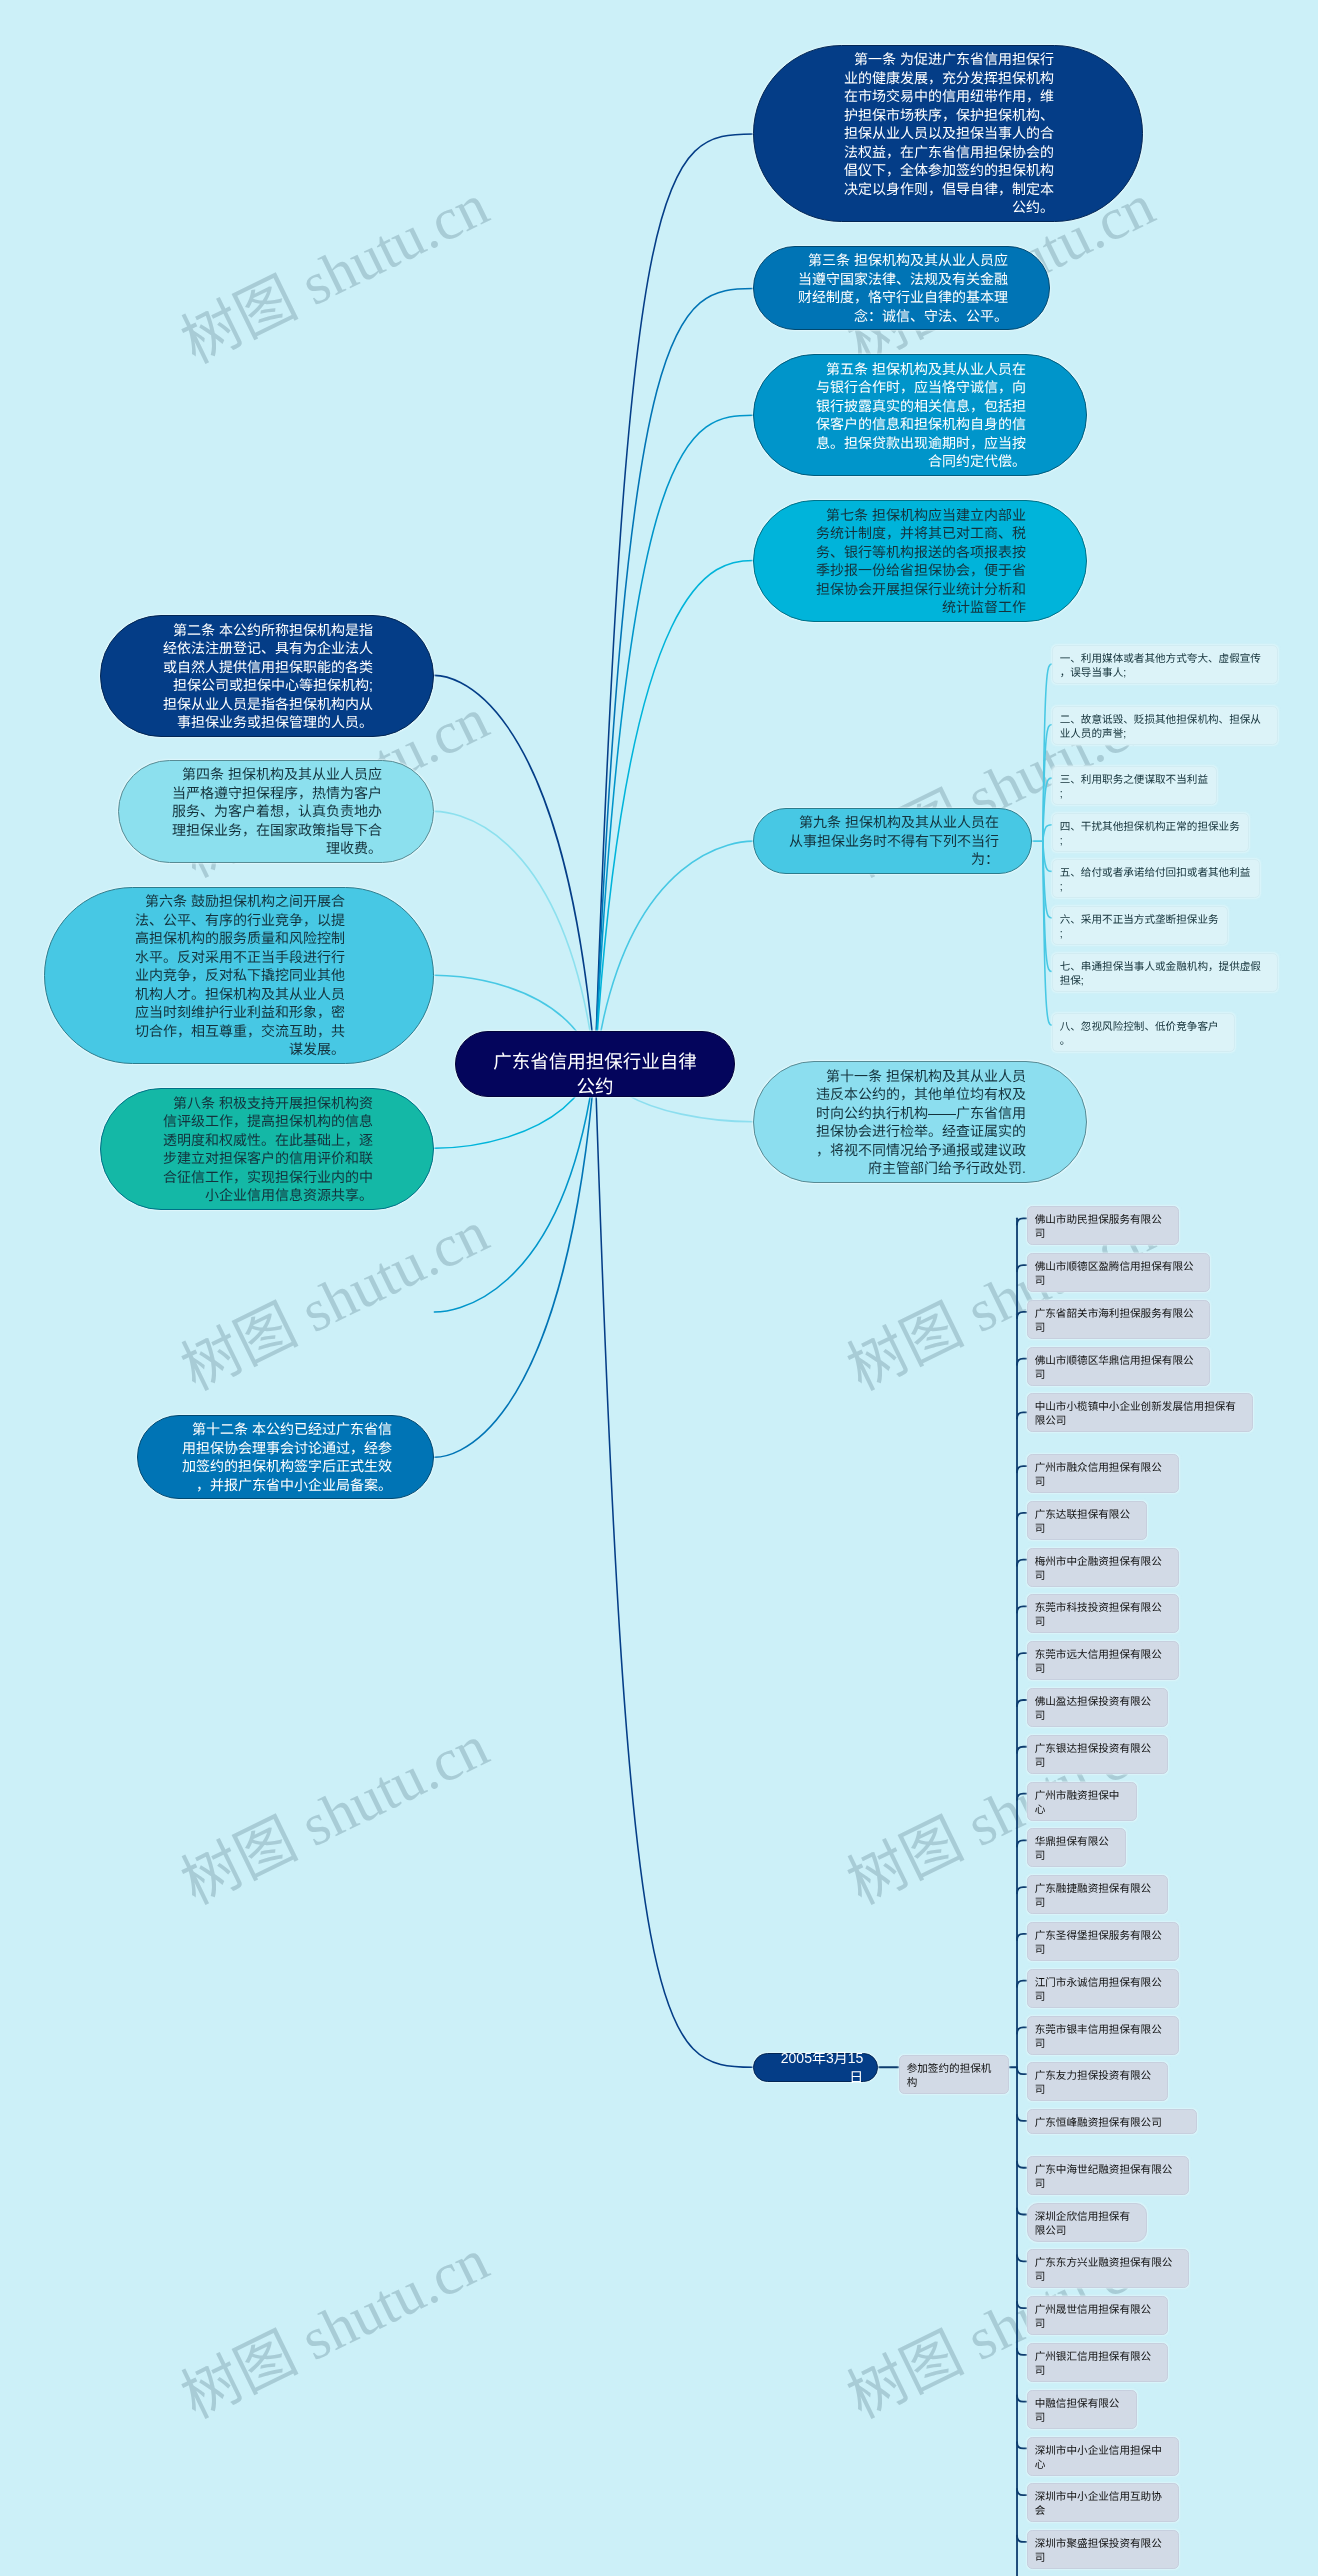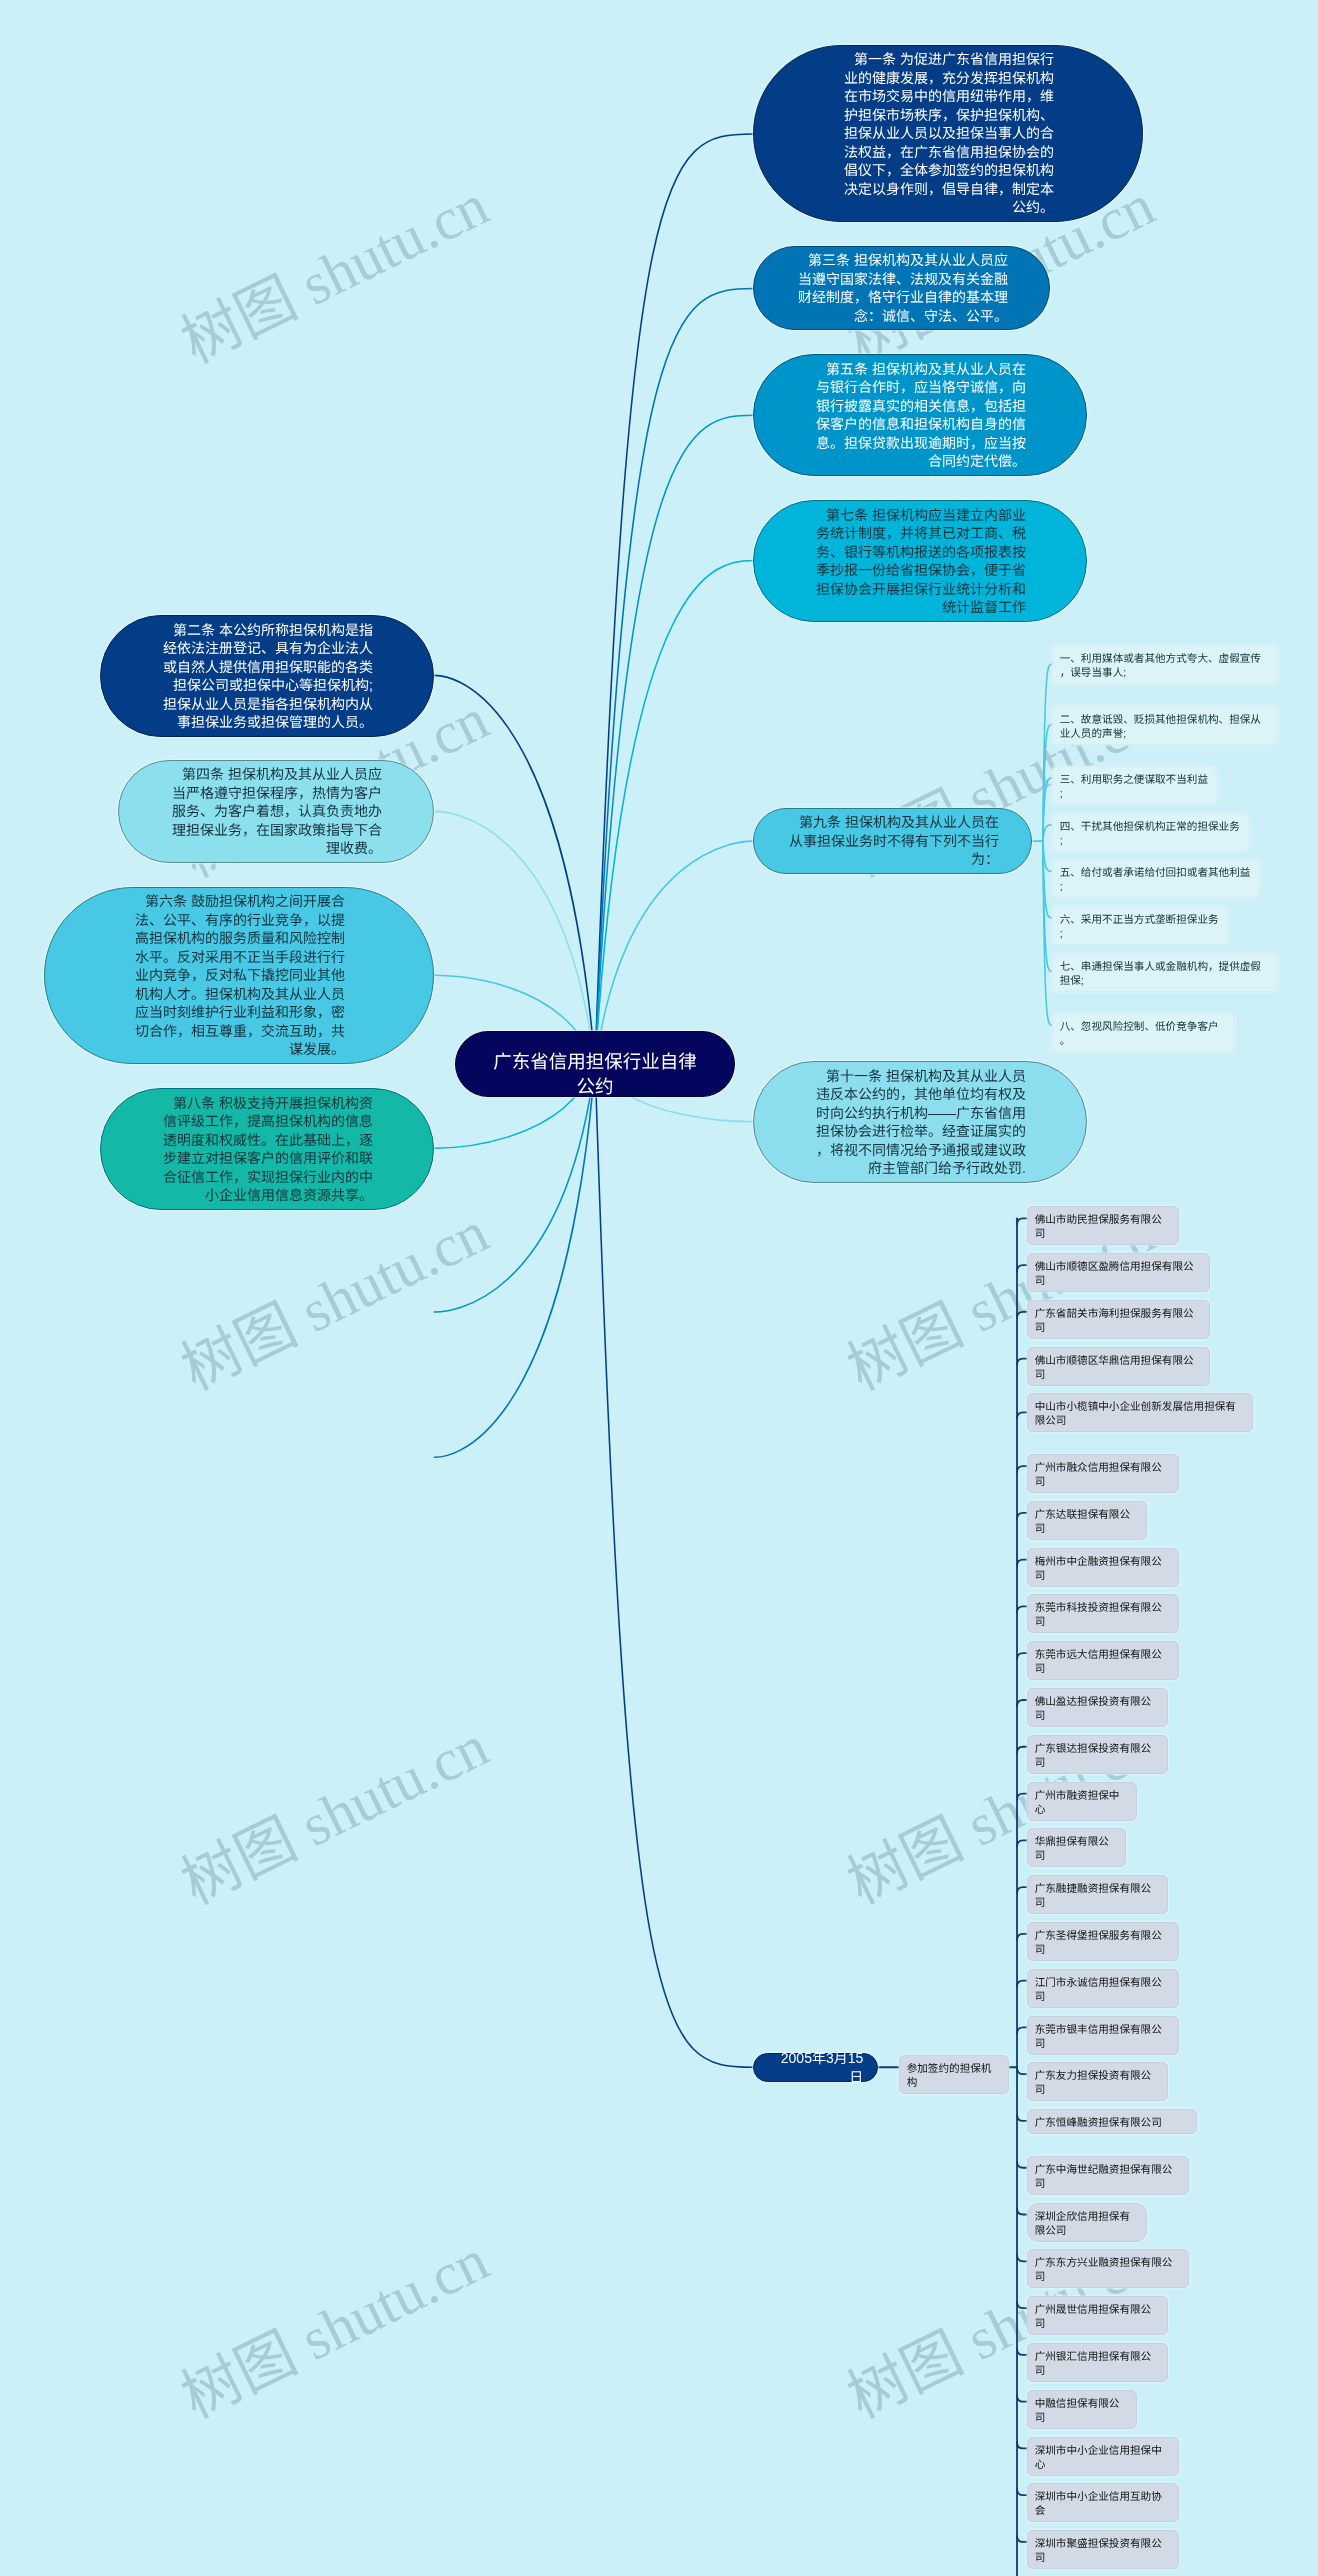--- a/index.html
+++ b/index.html
@@ -144,20 +144,23 @@
     </div>
     <div class="node pill lvl1" style="width: 334px; height: 122px; left: 100px; top: 1088px; background: #14b8a6; color: rgb(20, 50, 60); border: 0.8px solid rgb(0, 112, 135); padding-left: 60px; padding-right: 60px;">
       <span>第八条 积极支持开展担保机构资信评级工作，提高担保机构的信息透明度和权威性。在此基础上，逐步建立对担保客户的信用评价和联合征信工作，实现担保行业内的中小企业信用信息资源共享。</span>
     </div>
     <div class="node pill lvl1" style="width: 279px; height: 66px; left: 753px; top: 808px; background: rgb(71, 200, 228); color: rgb(20, 50, 60); border: 0.8px solid rgb(44, 124, 141); padding-left: 32px; padding-right: 32px;">
       <span>第九条 担保机构及其从业人员在从事担保业务时不得有下列不当行为：</span>
     </div>
     <div class="node pill lvl1" style="width: 334px; height: 122px; left: 753px; top: 1061px; background: rgb(140, 222, 239); color: rgb(20, 50, 60); border: 0.8px solid rgb(87, 138, 148); padding-left: 60px; padding-right: 60px;">
       <span>第十一条 担保机构及其从业人员违反本公约的，其他单位均有权及时向公约执行机构——广东省信用担保协会进行检举。经查证属实的，将视不同情况给予通报或建议政府主管部门给予行政处罚.</span>
     </div>
+    <div class="node pill lvl1" style="width: 297px; height: 84px; left: 137px; top: 1415px; background: rgb(0, 116, 181); color: rgb(255, 255, 255); border: 0.8px solid rgb(0, 72, 112); padding-left: 41px; padding-right: 41px;">
+      <span>第十二条 本公约已经过广东省信用担保协会理事会讨论通过，经参加签约的担保机构签字后正式生效，并报广东省中小企业局备案。</span>
+    </div>
     <div class="node pill lvl1" style="width: 125px; height: 29px; left: 753px; top: 2053px; background: rgb(4, 61, 135); color: rgb(255, 255, 255); border: 0.8px solid rgb(2, 38, 84); padding-left: 13.7px; padding-right: 13.7px;">
       <span>2005年3月15日</span>
     </div>
     <div class="node leafbox l2box" style="width: 226px; left: 1052px; top: 645px; padding: 4.6px 6.7px;"><span>一、利用媒体或者其他方式夸大、虚假宣传，误导当事人;</span></div>
     <div class="node leafbox l2box" style="width: 226px; left: 1052px; top: 706px; padding: 4.6px 6.7px;"><span>二、故意诋毁、贬损其他担保机构、担保从业人员的声誉;</span></div>
     <div class="node leafbox l2box" style="width: 165px; left: 1052px; top: 766px; padding: 4.6px 6.7px;"><span>三、利用职务之便谋取不当利益;</span></div>
     <div class="node leafbox l2box" style="width: 197px; left: 1052px; top: 813px; padding: 4.6px 6.7px;"><span>四、干扰其他担保机构正常的担保业务;</span></div>
     <div class="node leafbox l2box" style="width: 208px; left: 1052px; top: 859px; padding: 4.6px 6.7px;"><span>五、给付或者承诺给付回扣或者其他利益;</span></div>
     <div class="node leafbox l2box" style="width: 176px; left: 1052px; top: 906px; padding: 4.6px 6.7px;"><span>六、采用不正当方式垄断担保业务;</span></div>
     <div class="node leafbox l2box" style="width: 226px; left: 1052px; top: 953px; padding: 4.6px 6.7px;"><span>七、串通担保当事人或金融机构，提供虚假担保;</span></div>

